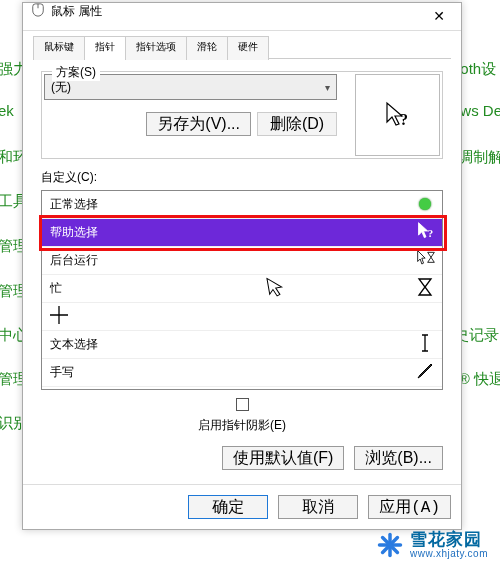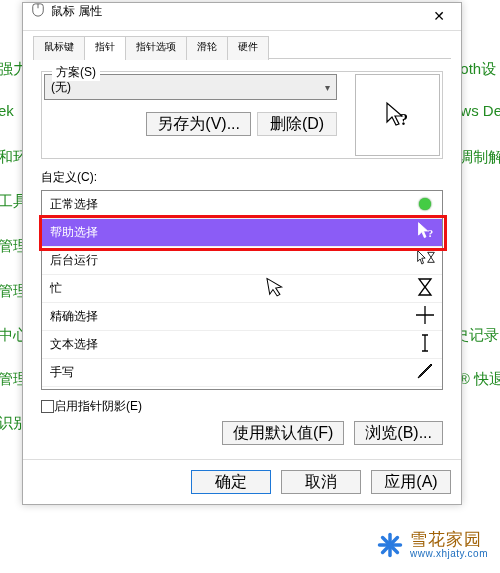--- a/index.html
+++ b/index.html
@@ -169,55 +169,58 @@
     padding: 0 8px;
     border-bottom: 1px solid #eee;
   }
   .row .lbl { flex: 1; }
   .row .glyph {
     width: 22px;
     text-align: center;
     font-size: 16px;
   }
   .row.selected {
-    background: #8b5cf6;
+    background: #6d28d9;
     color: #fff;
   }
   .row.selected .glyph { color:#fff; }
   .highlight {
     position: absolute;
     border: 3.5px solid #e11;
     pointer-events: none;
     left: -2px;
     right: -4px;
     top: 25px;
     height: 36px;
   }
   .checkbox-row {
     display: flex;
     align-items: center;
+    gap: 6px;
     margin-top: 8px;
+    flex-direction: column;
   }
   .chk {
     width: 13px; height: 13px;
     border: 1px solid #555;
   }
   .bottom-btns {
     display: flex;
     justify-content: flex-end;
     gap: 10px;
     margin-top: 6px;
   }
   .dlg-btns {
     display: flex;
     justify-content: flex-end;
     gap: 10px;
     padding: 10px;
     border-top: 1px solid #ddd;
     margin-top: 6px;
+    font-family: Liberation Mono, monospace;
   }
   .btn.primary {
     border-color: #1e78d7;
   }
   .mouse-cursor {
     position: absolute;
     left: 267px;
     top: 276px;
     font-size: 18px;
     color: #000;
@@ -236,22 +239,22 @@
   }
   .watermark .logo {
     width: 28px; height: 28px;
   }
   .watermark .txt {
     display: flex; flex-direction: column;
     line-height: 1.05;
   }
   .wm-title {
     font-size: 17px;
-    font-weight: 400;
-    color: #a16207;
+    font-weight: 700;
+    color: #0369a1;
     letter-spacing: 1px;
   }
   .wm-sub {
     font-size: 10px;
     color: #1f6fbf;
     letter-spacing: 0.5px;
   }
   .row .cursorimg {
     width: 18px;
     display: inline-block;
@@ -340,21 +343,20 @@
                   <path d="M14 4h8l-4 6 4 6h-8l4-6z" fill="none" stroke="#000"></path>
                 </svg></span>
             </div>
             <div class="row">
               <span class="lbl">忙</span>
               <span class="glyph cursorimg"><svg width="16" height="18" viewBox="0 0 16 18">
                   <path d="M2 1h12L8 9l6 8H2l6-8z" fill="none" stroke="#000" stroke-width="1.3"></path>
                 </svg></span>
             </div>
             <div class="row">
-              <span class="lbl">精确选择</span>
               <span class="glyph cursorimg"><svg width="18" height="18" viewBox="0 0 18 18">
                   <path d="M9 0v18M0 9h18" stroke="#000" stroke-width="1.3"></path>
                 </svg></span>
             </div>
             <div class="row">
               <span class="lbl">文本选择</span>
               <span class="glyph cursorimg"><svg width="10" height="18" viewBox="0 0 10 18">
                   <path d="M2 1h6M5 1v16M2 17h6" stroke="#000" stroke-width="1.3" fill="none"></path>
                 </svg></span>
             </div>

